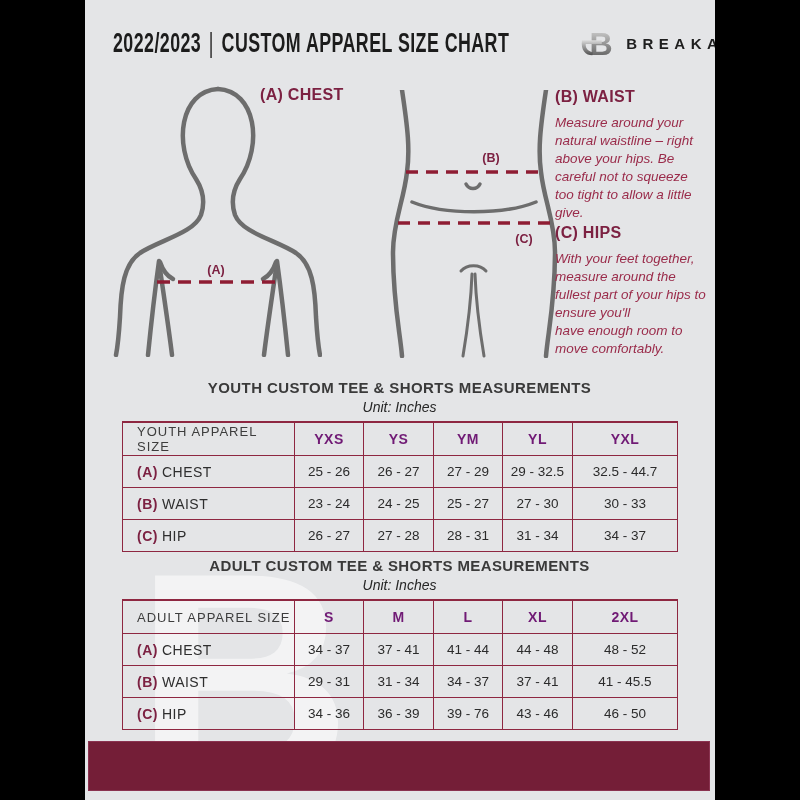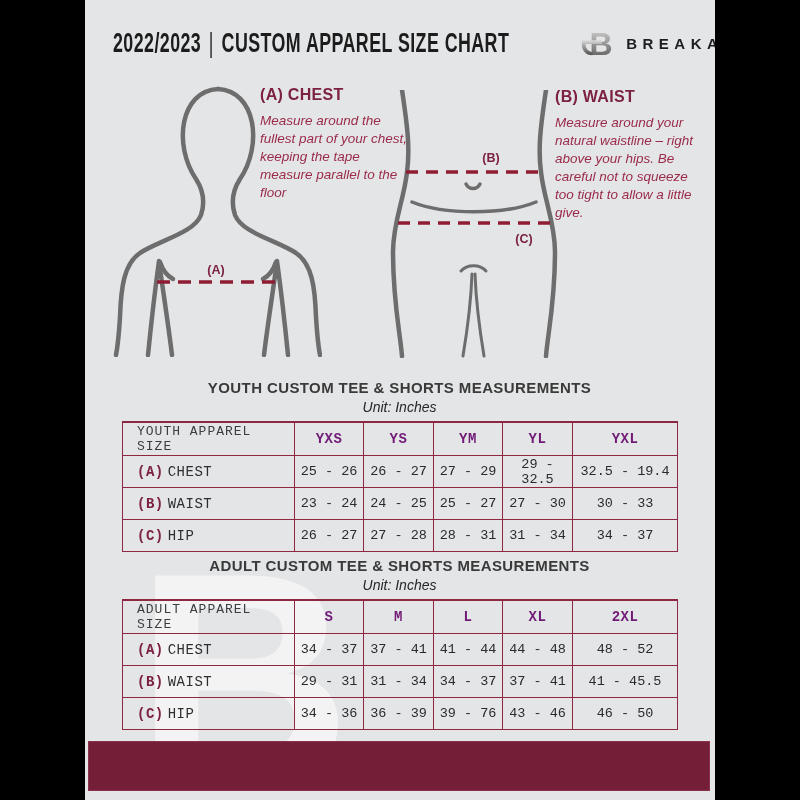--- a/index.html
+++ b/index.html
@@ -33,21 +33,21 @@
   #fig-torso{left:25px;top:85px;}
   #fig-lower{left:303px;top:90px;}
 
   
   .tsection{position:absolute;left:37px;width:555px;z-index:2;text-align:center;}
   .tsection.youth{top:366px;}
   .tsection.adult{top:544px;}
   .tsection .ttl{font-size:15px;font-weight:700;color:#3a3a3a;letter-spacing:0.4px;line-height:20px;margin-top:12px;}
   .tsection .unit{font-size:14px;font-style:italic;color:#262626;line-height:18px;}
   table.size-table{border-collapse:collapse;table-layout:fixed;width:555px;margin-top:5px;
-                   background:transparent;font-family:Liberation Mono, monospace;}
+                   background:transparent;}
   .size-table th,.size-table td{border:1px solid #8e2741;height:31px;padding:0;}
   .size-table thead th{border-top:2px solid #8e2741;height:32px;}
   .size-table .lblcell{text-align:left;padding-left:14px;}
   .size-table th.lblcell{font-weight:400;font-size:13px;letter-spacing:1px;color:#3d3d3d;}
   .size-table th.size{font-size:14px;font-weight:700;color:#701a75;letter-spacing:0.5px;}
   .size-table td.lblcell{font-size:14px;color:#2e2e2e;letter-spacing:0.5px;}
   .size-table td.lblcell .key{color:#7c2142;font-weight:700;margin-right:4px;}
   .size-table td.val{text-align:center;font-size:13.5px;color:#2b2b2b;}
 
   
@@ -92,21 +92,20 @@
         <path d="M167,176 C171,205 175,240 178,270"></path>
         <path d="M166,184 C162,212 157,245 154,270"></path>
         <path d="M166,177 C163,186 159,191 153,194"></path>
       </g>
       <path d="M47,197 L165,197" stroke="#8e1c33" stroke-width="3.5" stroke-dasharray="13 8" fill="none"></path>
       <text x="106" y="189" text-anchor="middle" font-size="12.5" font-weight="bold" fill="#7c2142">(A)</text>
     </svg>
 
     <div class="instr instr-chest">
       <h3>(A) CHEST</h3>
-      <p>Measure around the fullest part of your chest, keeping the tape measure parallel to the floor</p>
     </div>
 
     <svg id="fig-lower" class="fig" width="172" height="268" viewBox="0 0 172 268">
       <g fill="none" stroke="#6d6d6d" stroke-width="4.5" stroke-linecap="round">
         <path d="M14,0 C20,40 22,60 19,82 C16,110 5,132 5,162 C5,212 12,242 14,266"></path>
         <path d="M158,0 C152,40 150,60 153,82 C156,110 167,132 167,162 C167,212 160,242 158,266"></path>
         <path d="M78,94 C81,100 89,100 92,94" stroke-width="3.5"></path>
         <path d="M24,112 C56,125 116,125 148,112" stroke-width="3.5"></path>
         <path d="M73,181 C79,174 92,174 98,181" stroke-width="3"></path>
         <path d="M84,184 C83,212 79,242 75,266" stroke-width="3"></path>
@@ -116,20 +115,25 @@
       <text x="103" y="72" text-anchor="middle" font-size="12.5" font-weight="bold" fill="#7c2142">(B)</text>
       <path d="M10,133 L166,133" stroke="#8e1c33" stroke-width="3.5" stroke-dasharray="12 8" fill="none"></path>
       <text x="136" y="153" text-anchor="middle" font-size="12.5" font-weight="bold" fill="#7c2142">(C)</text>
     </svg>
 
     <div class="instr instr-waist">
       <h3>(B) WAIST</h3>
       <p>Measure around your natural waistline – right above your hips. Be careful not to squeeze too tight to allow a little give.</p>
     </div>
 
+    <div class="instr instr-hips">
+      <h3>(C) HIPS</h3>
+      <p>With your feet together, measure around the fullest part of your hips to ensure you'll
+have enough room to move comfortably.</p>
+    </div>
 
     <div class="tsection youth">
       <div class="ttl">YOUTH CUSTOM TEE &amp; SHORTS MEASUREMENTS</div>
       <div class="unit">Unit: Inches</div>
       <table class="size-table">
         <colgroup>
           <col style="width:172px">
             <col style="width:69px">
             <col style="width:70px">
           <col style="width:69px">
@@ -146,21 +150,21 @@
             <th class="size">YXL</th>
           </tr>
         </thead>
         <tbody>
           <tr>
             <td class="lblcell"><span class="key">(A)</span><span>CHEST</span></td>
             <td class="val">25 - 26</td>
             <td class="val">26 - 27</td>
             <td class="val">27 - 29</td>
             <td class="val">29 - 32.5</td>
-            <td class="val">32.5 - 19.4</td>
+            <td class="val">32.5 - 44.7</td>
           </tr>
           <tr>
             <td class="lblcell"><span class="key">(B)</span><span>WAIST</span></td>
             <td class="val">23 - 24</td>
             <td class="val">24 - 25</td>
             <td class="val">25 - 27</td>
             <td class="val">27 - 30</td>
             <td class="val">30 - 33</td>
           </tr>
           <tr>

